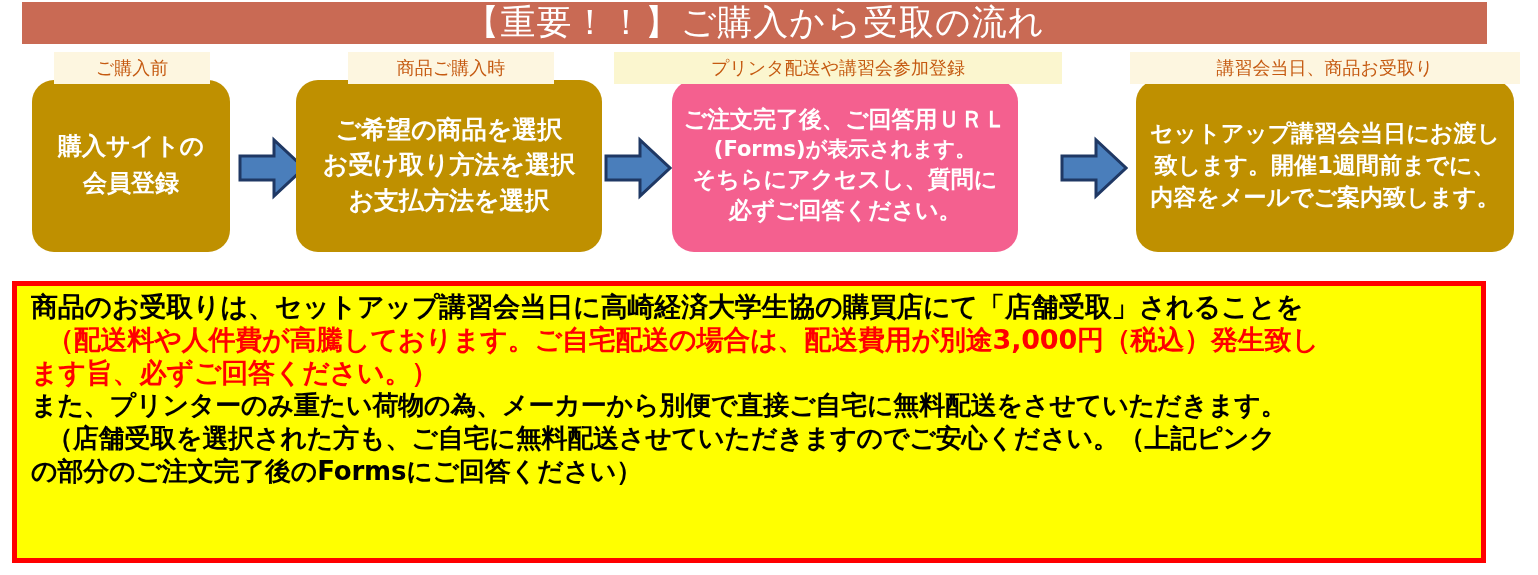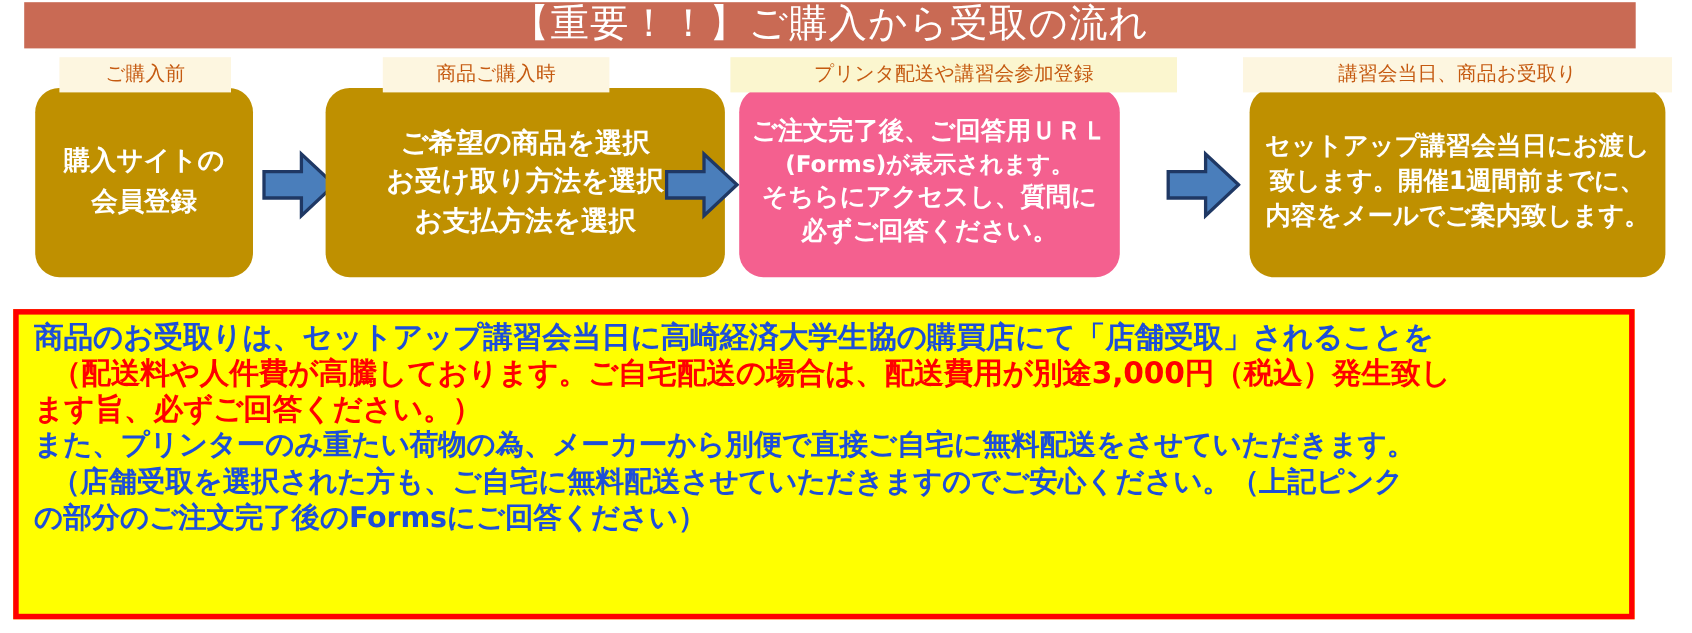--- a/index.html
+++ b/index.html
@@ -87,28 +87,28 @@
     padding: 0 6px;
     z-index: 5;
   }
   .step-label.yellowbg { background: #fbf6cf; }
 
   
   #step1 { left: 32px;   width: 198px;  height: 172px; background: #bf9000; }
   #step1 .step-body { font-size: 24px; line-height: 1.55; }
   #label1 { left: 54px;  width: 156px; }
 
-  #step2 { left: 296px;  width: 363px;  height: 172px; background: #bf9000; }
+  #step2 { left: 296px;  width: 306px;  height: 172px; background: #bf9000; }
   #step2 .step-body { font-size: 25px; line-height: 1.42; }
   #label2 { left: 348px; width: 206px; }
 
   #step3 { left: 672px;  width: 346px;  height: 172px; background: #f4608f; padding-left: 37px; }
   #step3 .step-body { font-size: 23px; line-height: 1.35; }
   #step3 .ln.small { font-size: 21px; }
-  #label3 { left: 664px; width: 406px; }
+  #label3 { left: 614px; width: 448px; }
 
   #step4 { left: 1136px; width: 378px;  height: 172px; background: #bf9000; }
   #step4 .step-body { font-size: 23px; line-height: 1.4; }
   #label4 { left: 1130px; width: 390px; }
 
   
   .arrow {
     position: absolute;
     top: 82px;
     width: 68px;
@@ -127,21 +127,21 @@
     height: 282px;
     background: #ffff00;
     border: 5px solid #ff0000;
   }
   .notice-inner {
     padding: 4px 10px 0 14px;
   }
   .notice-line {
     display: block;
     white-space: nowrap;
-    color: #1d4ed8;
+    color: #000000;
     font-weight: bold;
     font-size: 27px;
     line-height: 33px;
     letter-spacing: -0.2px;
   }
   .notice-line.red { color: #ff0000; }
   .notice-line.indent { text-indent: 16px; }
   .notice-line.small { font-size: 26px; }
 </style>
 </head>

